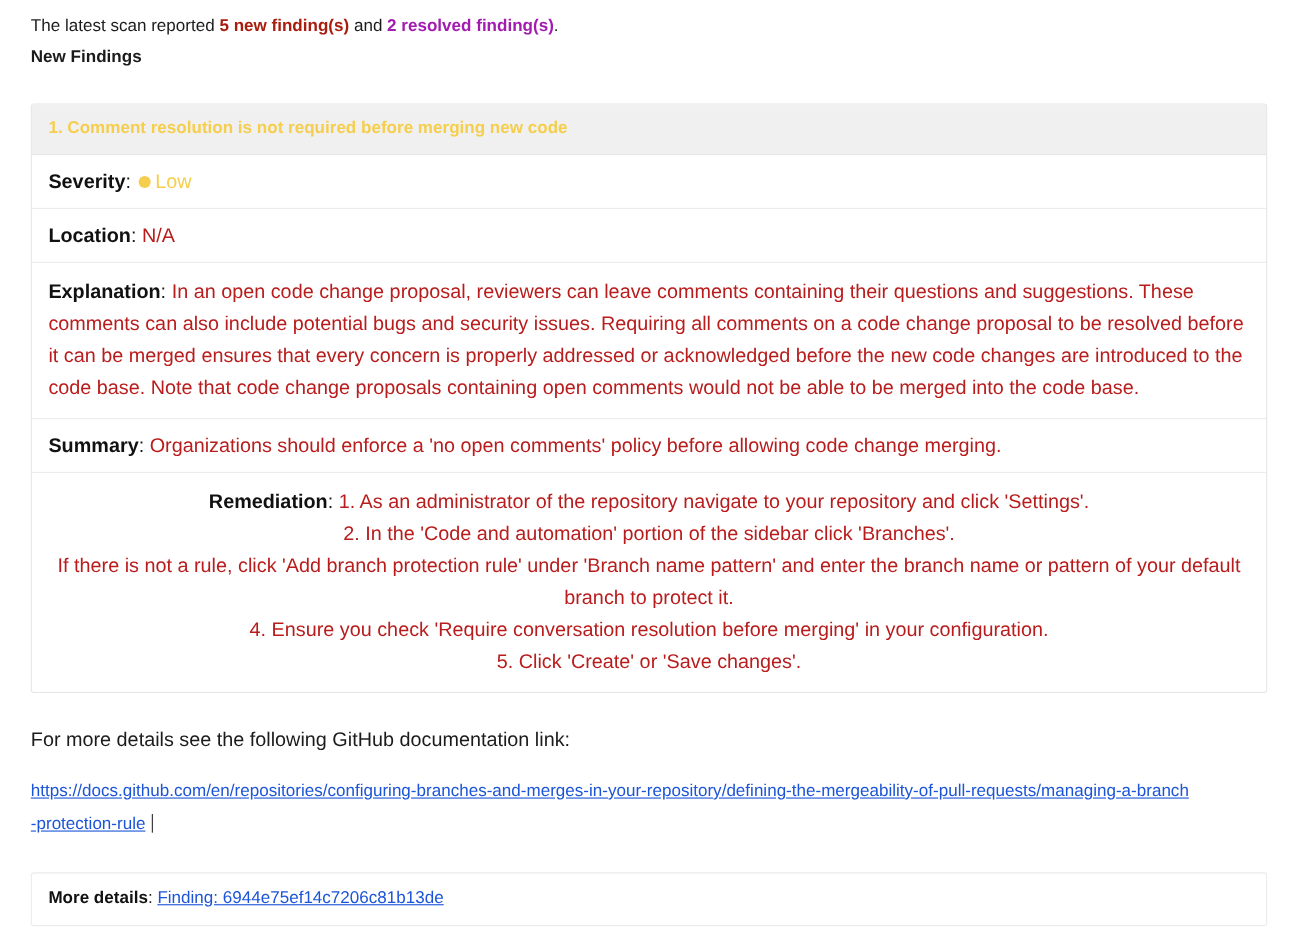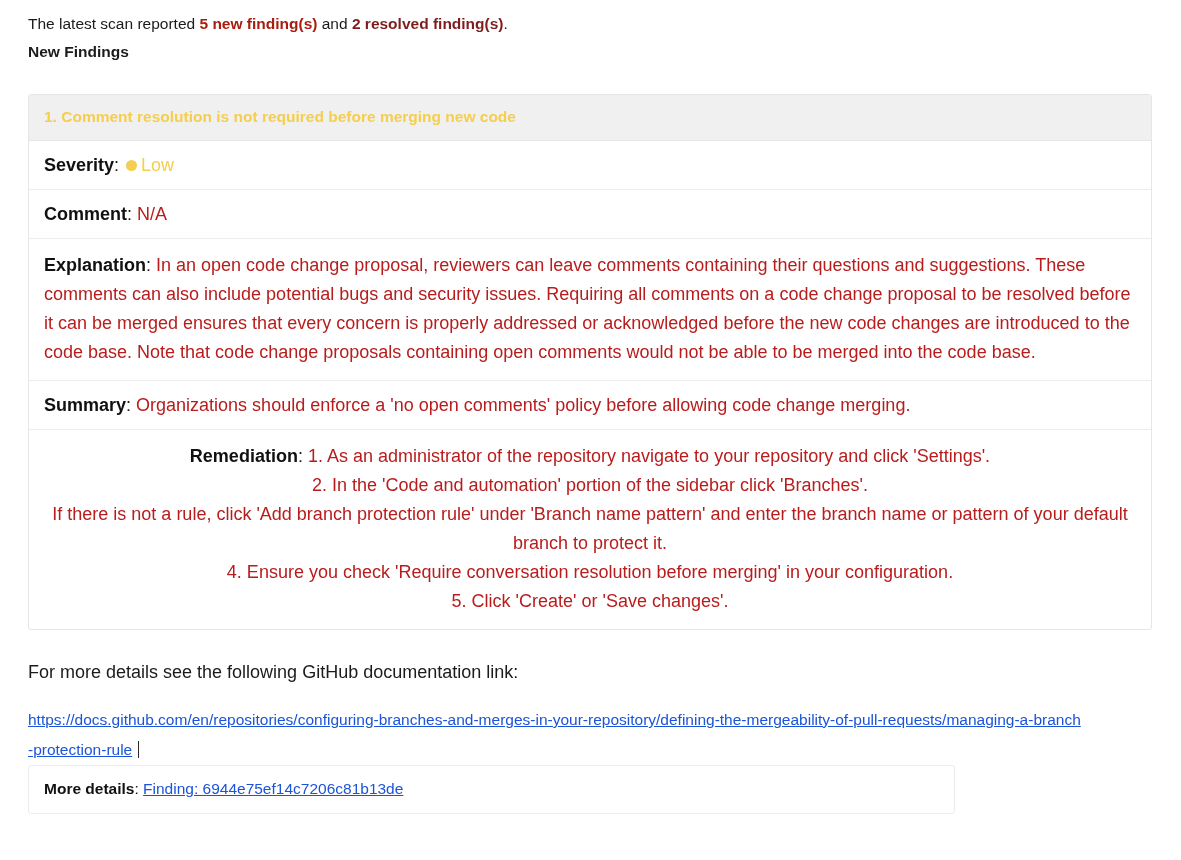--- a/index.html
+++ b/index.html
@@ -29,21 +29,21 @@
     color: #1b1b1b;
     margin: 0 0 0 0;
     white-space: nowrap;
   }
   .count-new {
     font-weight: bold;
     color: #a81d0e;
   }
   .count-resolved {
     font-weight: bold;
-    color: #7f1d1d;
+    color: #a21caf;
   }
   .section-heading {
     font-size: 15.5px;
     font-weight: bold;
     color: #1b1b1b;
     line-height: 26px;
     margin: 3px 0 0 0;
   }
 
   
@@ -127,24 +127,25 @@
     display: inline-block;
     width: 1px;
     height: 17px;
     background: #2b2b2b;
     vertical-align: -3px;
     margin-left: 6px;
   }
 
   
   .details-card {
+    margin-top: 28px;
     border: 1px solid #ececec;
     border-radius: 3px;
     background: #ffffff;
-    width: 927px;
+    width: 1124px;
     box-sizing: border-box;
     padding: 14px 15px 15px 15px;
   }
   .details-link {
     color: #1b54d8;
     text-decoration: underline;
     font-size: 15.5px;
   }
 </style>
 </head>
@@ -157,21 +158,21 @@
   <h2 class="section-heading">New Findings</h2>
 
   <div class="finding-card">
 
     <div class="finding-title-bar">
       <span class="finding-title">1. Comment resolution is not required before merging new code</span>
     </div>
 
     <div class="finding-row row-tight"><span class="field-label">Severity</span><span>: </span><span class="sev-dot"></span><span class="sev-text">Low</span></div>
 
-    <div class="finding-row row-tight"><span class="field-label">Comment</span><span>: </span><span class="body-text">N/A</span></div>
+    <div class="finding-row row-tight"><span class="field-label">Location</span><span>: </span><span class="body-text">N/A</span></div>
 
     <div class="finding-row"><span class="field-label">Explanation</span><span>: </span><span class="body-text">In an open code change proposal, reviewers can leave comments containing their questions and suggestions. These comments can also include potential bugs and security issues. Requiring all comments on a code change proposal to be resolved before it can be merged ensures that every concern is properly addressed or acknowledged before the new code changes are introduced to the code base. Note that code change proposals containing open comments would not be able to be merged into the code base.</span></div>
 
     <div class="finding-row row-tight"><span class="field-label">Summary</span><span>: </span><span class="body-text">Organizations should enforce a 'no open comments' policy before allowing code change merging.</span></div>
 
     <div class="finding-row">
       <span class="field-label">Remediation</span><span>: </span><span class="body-text">1. As an administrator of the repository navigate to your repository and click 'Settings'.</span>
       <span class="rem-line body-text">2. In the 'Code and automation' portion of the sidebar click 'Branches'.</span>
       <span class="rem-line body-text">If there is not a rule, click 'Add branch protection rule' under 'Branch name pattern' and enter the branch name or pattern of your default branch to protect it.</span>
       <span class="rem-line body-text">4. Ensure you check 'Require conversation resolution before merging' in your configuration.</span>

